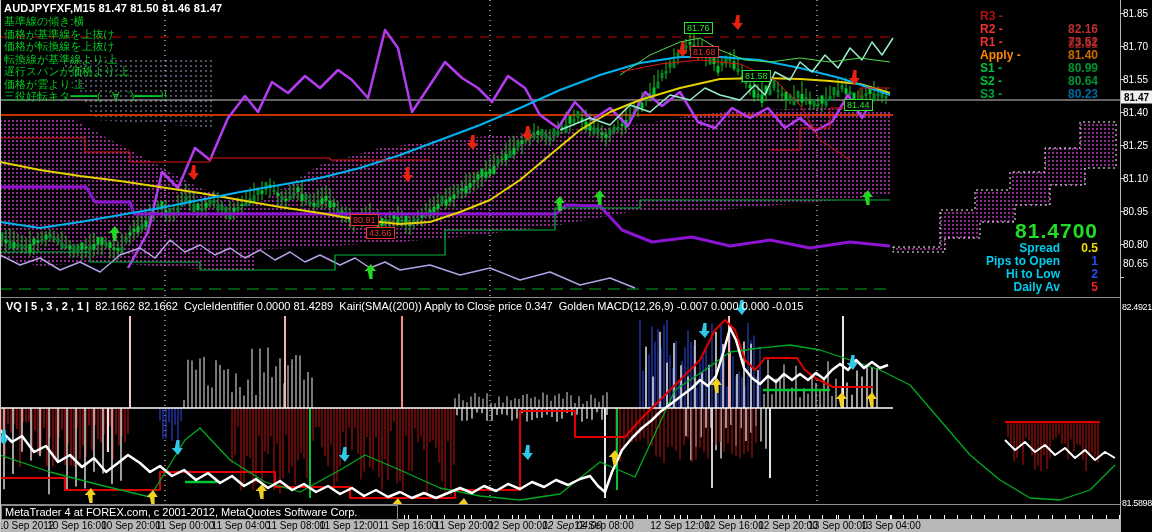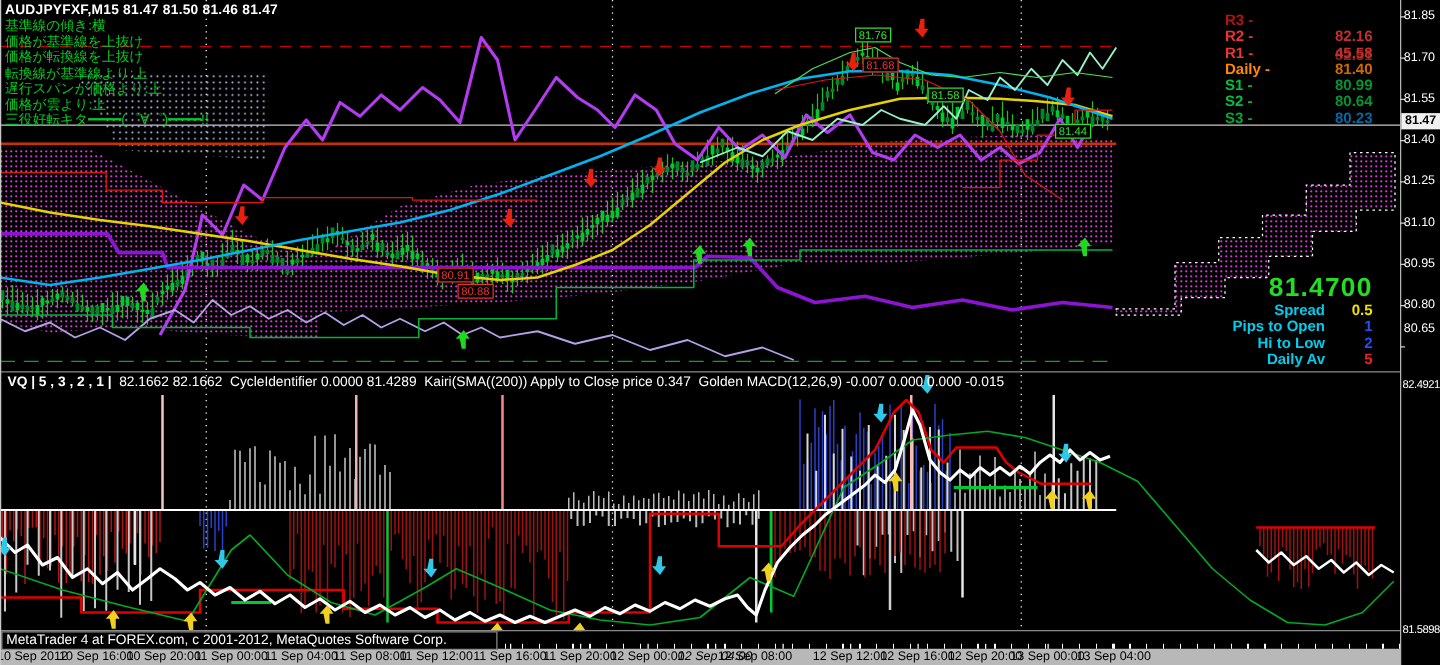--- a/index.html
+++ b/index.html
@@ -991,24 +991,24 @@
       <div class="row">
         <span class="nm" style="color: rgb(176, 20, 20);">R3 -</span>
         <span class="vl" style="color: rgb(140, 30, 30); margin-top: 28px;">82.51</span>
       </div>
       <div class="row">
         <span class="nm" style="color: rgb(240, 50, 50);">R2 -</span>
         <span class="vl" style="color: rgb(192, 48, 48);">82.16</span>
       </div>
       <div class="row">
         <span class="nm" style="color: rgb(240, 50, 50);">R1 -</span>
-        <span class="vl" style="color: rgb(192, 48, 48);">45.58</span>
+        <span class="vl" style="color: rgb(192, 48, 48);">73.52</span>
       </div>
       <div class="row">
-        <span class="nm" style="color: rgb(255, 136, 0);">Daily -</span>
+        <span class="nm" style="color: rgb(255, 136, 0);">Apply -</span>
         <span class="vl" style="color: rgb(204, 106, 0);">81.40</span>
       </div>
       <div class="row">
         <span class="nm" style="color: rgb(0, 192, 64);">S1 -</span>
         <span class="vl" style="color: rgb(0, 150, 50);">80.99</span>
       </div>
       <div class="row">
         <span class="nm" style="color: rgb(0, 192, 64);">S2 -</span>
         <span class="vl" style="color: rgb(0, 150, 50);">80.64</span>
       </div>
@@ -1039,21 +1039,21 @@
         </div>
       </div>
   </div>
 
   <div id="boxLabels">
       <div class="pricebox" style="left: 684px; top: 22px; color: rgb(48, 224, 48); border-color: rgb(48, 224, 48);">81.76</div>
       <div class="pricebox" style="left: 690px; top: 46px; color: rgb(232, 48, 48); border-color: rgb(232, 48, 48);">81.68</div>
       <div class="pricebox" style="left: 742px; top: 70px; color: rgb(48, 224, 48); border-color: rgb(48, 224, 48);">81.58</div>
       <div class="pricebox" style="left: 844px; top: 99px; color: rgb(48, 224, 48); border-color: rgb(48, 224, 48);">81.44</div>
       <div class="pricebox" style="left: 350px; top: 214px; color: rgb(232, 48, 48); border-color: rgb(232, 48, 48);">80.91</div>
-      <div class="pricebox" style="left: 366px; top: 227px; color: rgb(232, 48, 48); border-color: rgb(232, 48, 48);">80.88</div>
+      <div class="pricebox" style="left: 366px; top: 227px; color: rgb(232, 48, 48); border-color: rgb(232, 48, 48);">43.66</div>
     </div>
 
   <div class="indhdr"><span class="b">VQ | 5 , 3 , 2 , 1 |</span><span>  82.1662 82.1662  CycleIdentifier 0.0000 81.4289  Kairi(SMA((200)) Apply to Close price 0.347  Golden MACD(12,26,9) -0.007 0.000 0.000 -0.015</span></div>
 
   <div class="sep" style="top:297px"></div>
   <div class="sep" style="top:504px"></div>
 
   <div class="status"><span>MetaTrader 4 at FOREX.com, c 2001-2012, MetaQuotes Software Corp.</span></div>
   <div class="tickstrip"></div>
   <div class="taxis" id="timeAxis">

